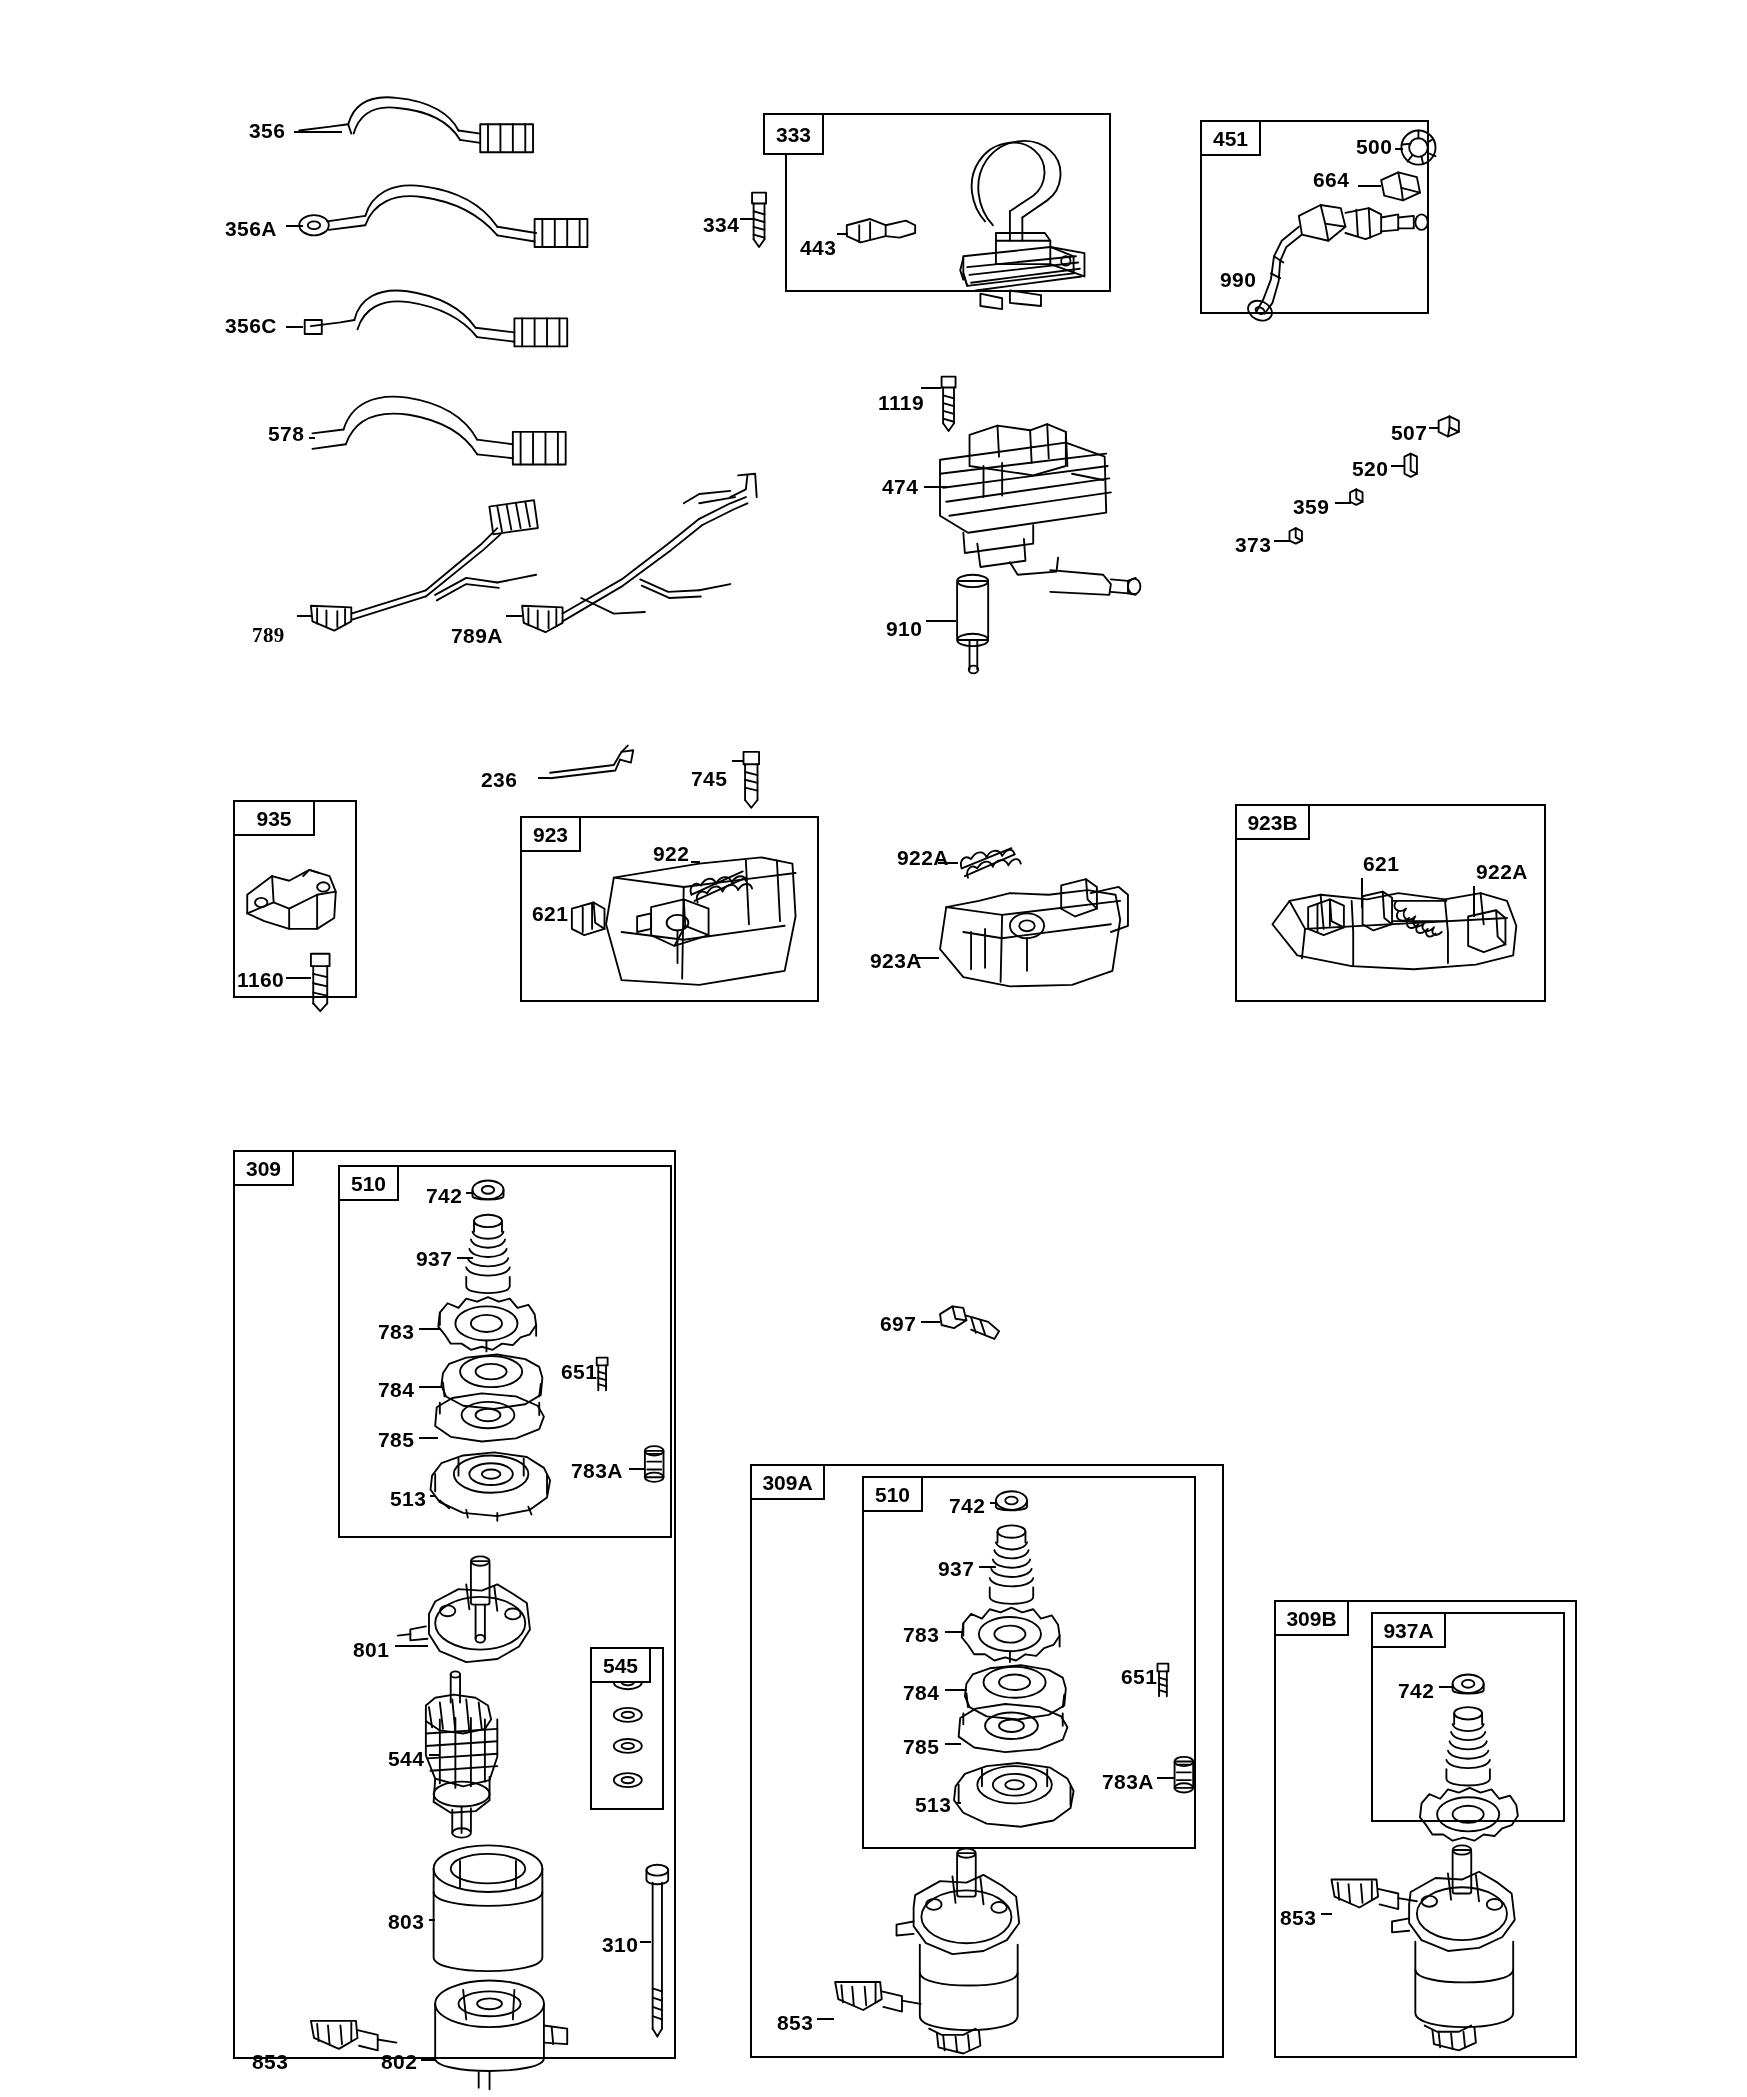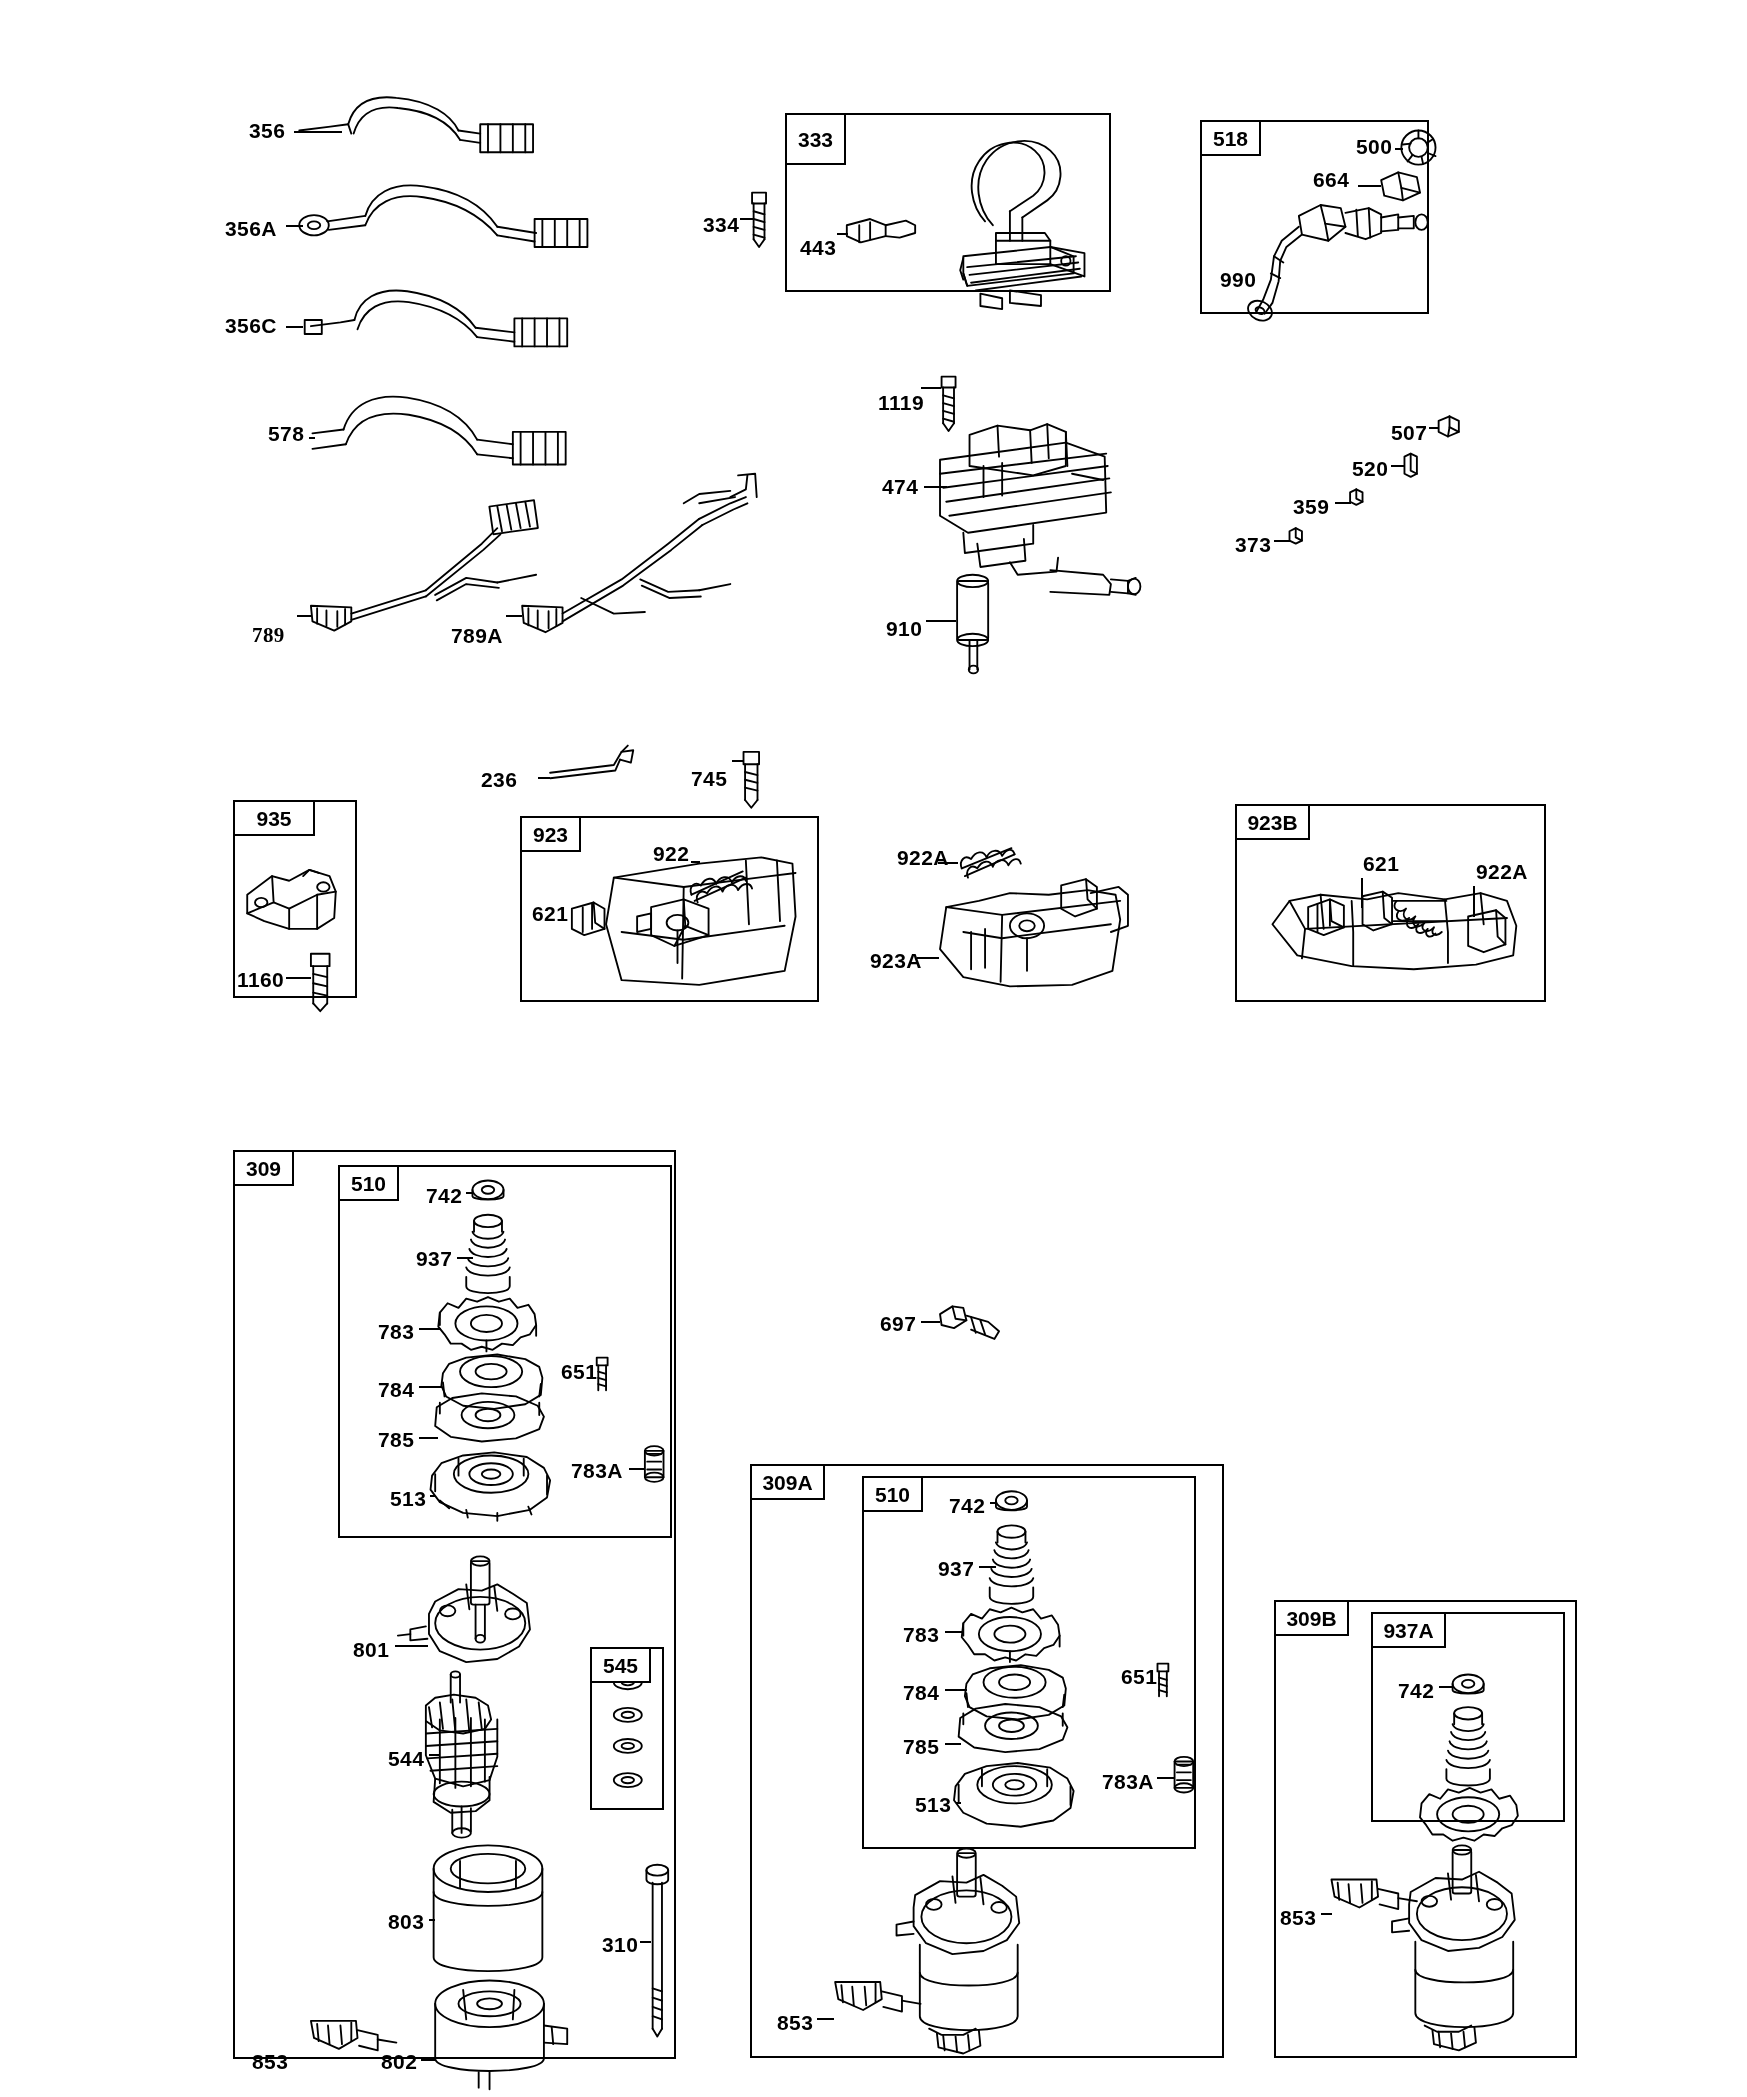--- a/index.html
+++ b/index.html
@@ -582,24 +582,24 @@
         <path d="M1714 2420 L1718 2442 L1750 2456 L1774 2442 L1772 2420 Z"></path>
         <path d="M1722 2424 L1724 2446 M1736 2426 L1738 2450 M1752 2426 L1754 2450 M1766 2422 L1766 2446"></path>
         <path d="M1774 2432 L1800 2438 L1800 2458 L1776 2452"></path>
         <path d="M1800 2444 L1824 2448"></path>
       </g>
 
     </g>
   </svg>
 
   <div class="box" style="left:785px;top:113px;width:326px;height:179px;"></div>
-  <div class="boxlbl" style="left:785px;top:113px;width:61px;height:52px;">333</div>
+  <div class="boxlbl" style="left:763px;top:113px;width:61px;height:42px;">333</div>
 
   <div class="box" style="left:1200px;top:120px;width:229px;height:194px;"></div>
-  <div class="boxlbl" style="left:1200px;top:120px;width:61px;height:36px;">518</div>
+  <div class="boxlbl" style="left:1200px;top:120px;width:61px;height:36px;">451</div>
 
   <div class="box" style="left:233px;top:800px;width:124px;height:198px;"></div>
   <div class="boxlbl" style="left:233px;top:800px;width:82px;height:36px;">935</div>
 
   <div class="box" style="left:520px;top:816px;width:299px;height:186px;"></div>
   <div class="boxlbl" style="left:520px;top:816px;width:61px;height:36px;">923</div>
 
   <div class="box" style="left:1235px;top:804px;width:311px;height:198px;"></div>
   <div class="boxlbl" style="left:1235px;top:804px;width:75px;height:36px;">923B</div>
 

